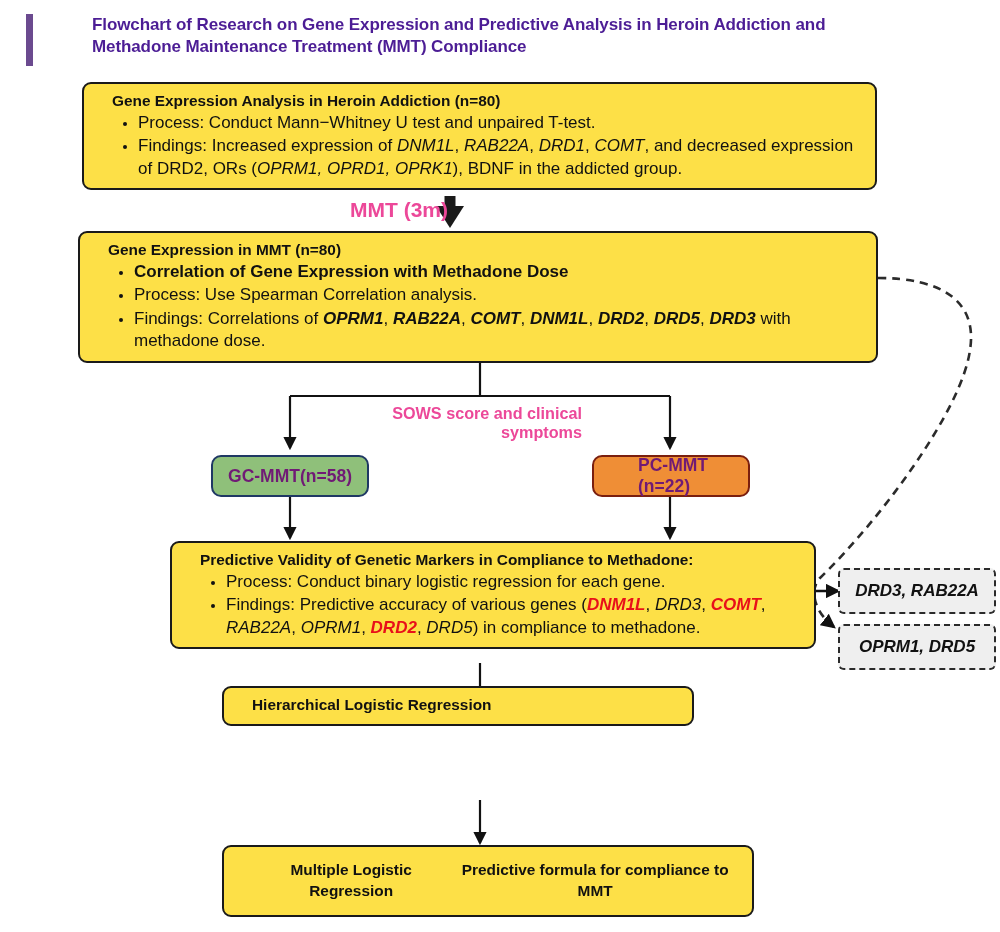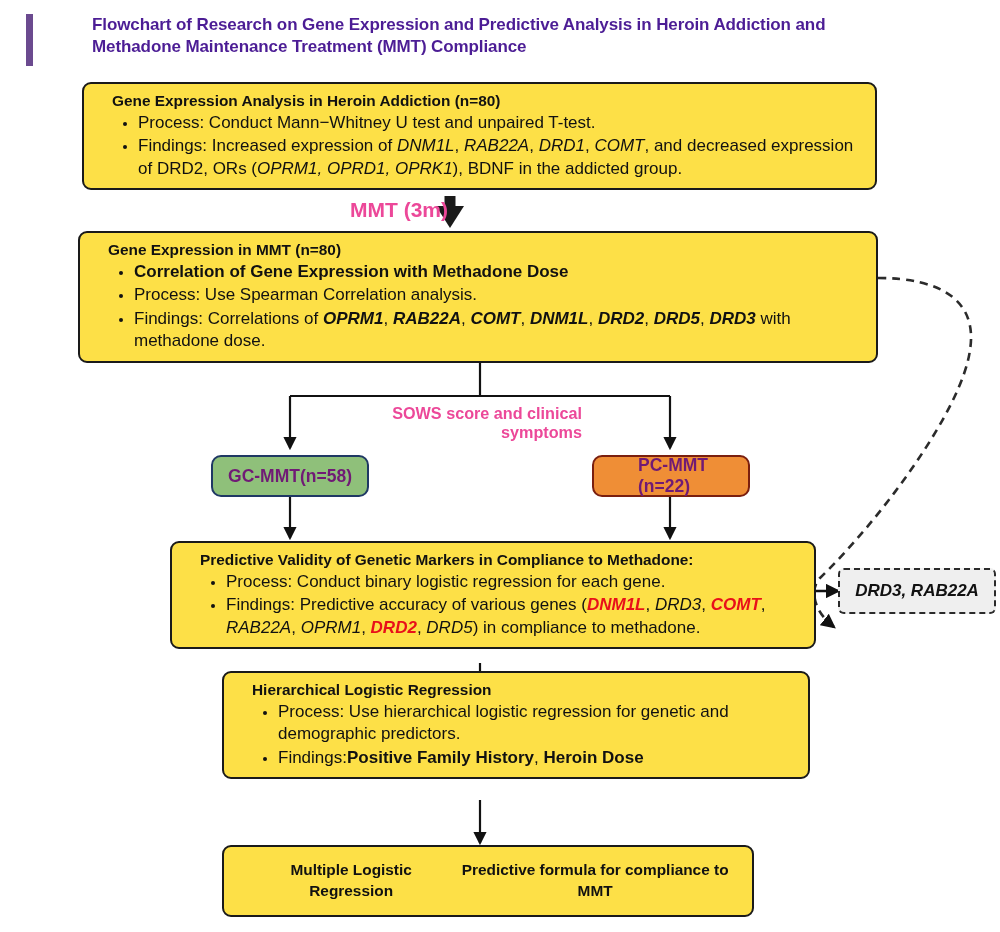--- a/index.html
+++ b/index.html
@@ -211,27 +211,26 @@
     <ul>
       <li>Process: Conduct binary logistic regression for each gene.</li>
       <li>Findings: Predictive accuracy of various genes (<span class="rbi">DNM1L</span>, <span class="it">DRD3</span>, <span class="rbi">COMT</span>, <span class="it">RAB22A</span>, <span class="it">OPRM1</span>, <span class="rbi">DRD2</span>, <span class="it">DRD5</span>) in compliance to methadone.</li>
     </ul>
   </div>
 
   <div class="dashnode" id="outcome-a" style="left:838px; top:568px; width:158px; height:46px;">
     <span>DRD3, RAB22A</span>
   </div>
 
-
-  <div class="node" id="node-hierarchical" style="left:222px; top:671px; width:588px;">
+  <div class="dashnode" id="outcome-b" style="left:838px; top:624px; width:158px; height:46px;">
+    <span>OPRM1, DRD5</span>
+  </div>
+
+  <div class="node" id="node-hierarchical" style="left:222px; top:686px; width:472px;">
     <div class="hdr">Hierarchical Logistic Regression</div>
-    <ul>
-      <li>Process: Use hierarchical logistic regression for genetic and demographic predictors.</li>
-      <li>Findings:<span class="b">Positive Family History</span>, <span class="b">Heroin Dose</span></li>
-    </ul>
   </div>
 
   <div class="node" id="node-multiple" style="left:222px; top:845px; width:532px; height:72px; display:flex; align-items:center; justify-content:center;">
     <div class="hdr" style="text-align:center; margin:0;">Multiple Logistic Regression</div>
     <div class="hdr" style="text-align:center; margin:0;">Predictive formula for compliance to MMT</div>
   </div>
 
 </div>
 
 </body></html>

